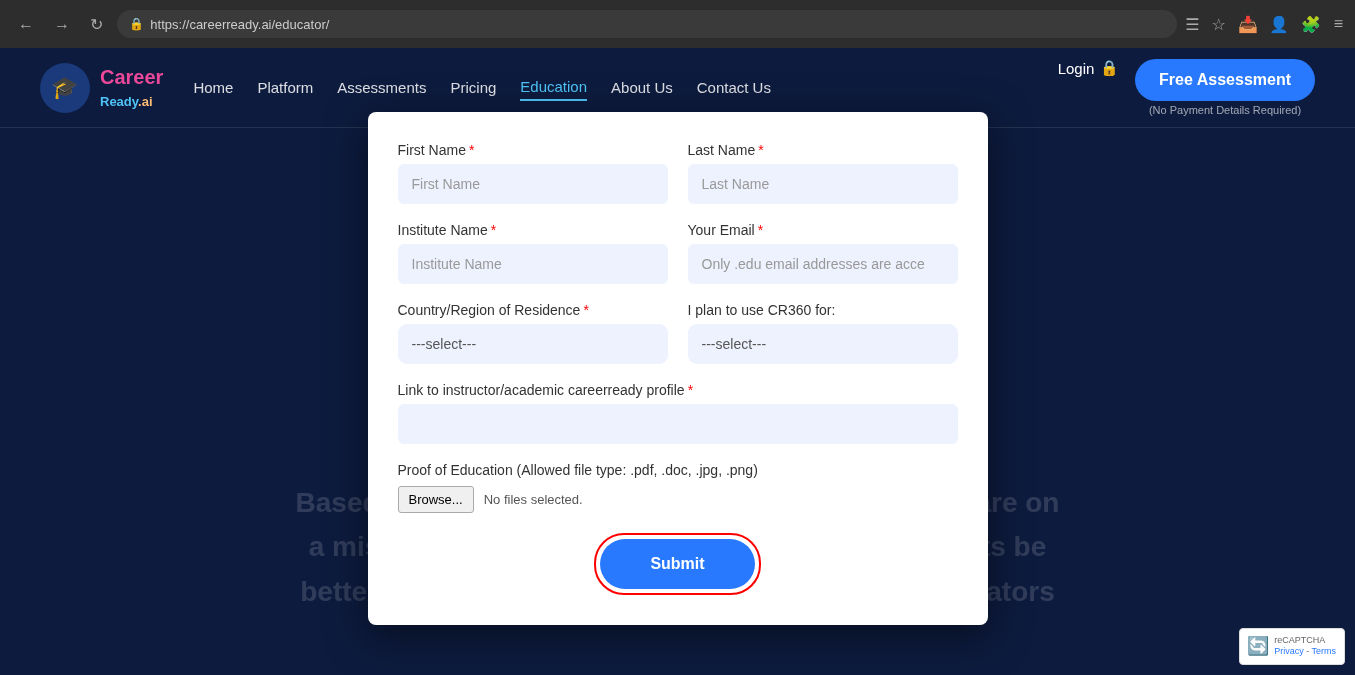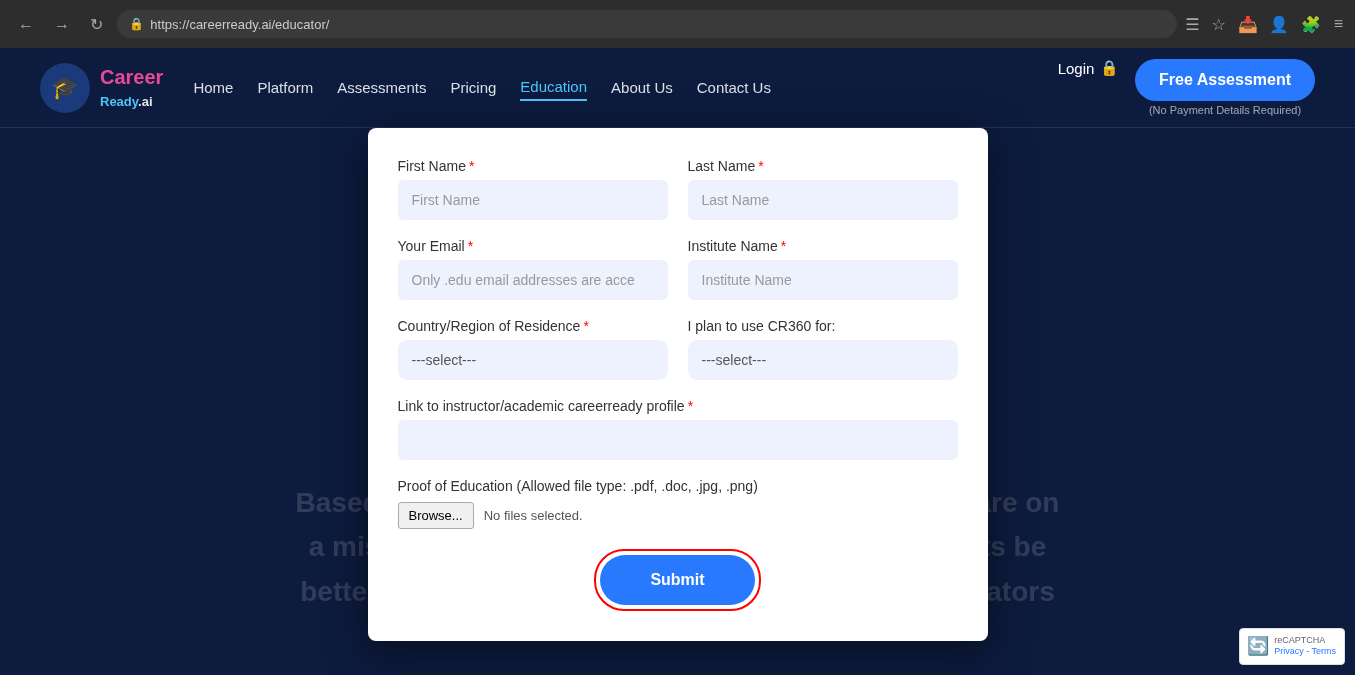--- a/index.html
+++ b/index.html
@@ -164,21 +164,21 @@
     }
     .no-payment-text {
       color: rgba(255,255,255,0.6);
       font-size: 11px;
       margin-top: 3px;
     }
 
     
     .form-overlay {
       position: absolute;
-      top: 80px;
+      top: 64px;
       left: 50%;
       transform: translateX(-50%);
       width: 620px;
       background: white;
       border-radius: 8px;
       padding: 30px;
       z-index: 100;
       box-shadow: 0 10px 40px rgba(0,0,0,0.5);
     }
 
@@ -326,21 +326,21 @@
 </div>
 
 <div class="page-content">
 
   <nav class="navbar">
     <div class="logo-area">
       <div class="logo-icon">🎓</div>
       <div class="logo-text">
         <span class="logo-text-career">Career</span>
         <span class="logo-text-ready">
-          <span>Ready</span><span style="color:#e5e5e5; font-size:13px;">.ai</span>
+          <span>Ready</span><span style="color:#fdba74; font-size:13px;">.ai</span>
         </span>
       </div>
     </div>
 
     <div class="nav-links">
       <a class="nav-link">Home</a>
       <a class="nav-link">Platform</a>
       <a class="nav-link">Assessments</a>
       <a class="nav-link">Pricing</a>
       <a class="nav-link active">Education</a>
@@ -379,29 +379,29 @@
         <label class="form-label">
           <span>Last Name</span><span class="required">*</span>
         </label>
         <input type="text" class="form-input" placeholder="Last Name" style="">
       </div>
     </div>
 
     <div class="form-row">
       <div class="form-group">
         <label class="form-label">
+          <span>Institute Name</span><span class="required">*</span>
+        </label>
+        <input type="text" class="form-input" placeholder="Institute Name" style="">
+      </div>
+      <div class="form-group">
+        <label class="form-label">
           <span>Your Email</span><span class="required">*</span>
         </label>
         <input type="email" class="form-input" placeholder="Only .edu email addresses are acce" style="">
-      </div>
-      <div class="form-group">
-        <label class="form-label">
-          <span>Institute Name</span><span class="required">*</span>
-        </label>
-        <input type="text" class="form-input" placeholder="Institute Name" style="">
       </div>
     </div>
 
     <div class="form-row">
       <div class="form-group">
         <label class="form-label">
           <span>Country/Region of Residence</span><span class="required">*</span>
         </label>
         <select class="form-select">
           <option>---select---</option>

